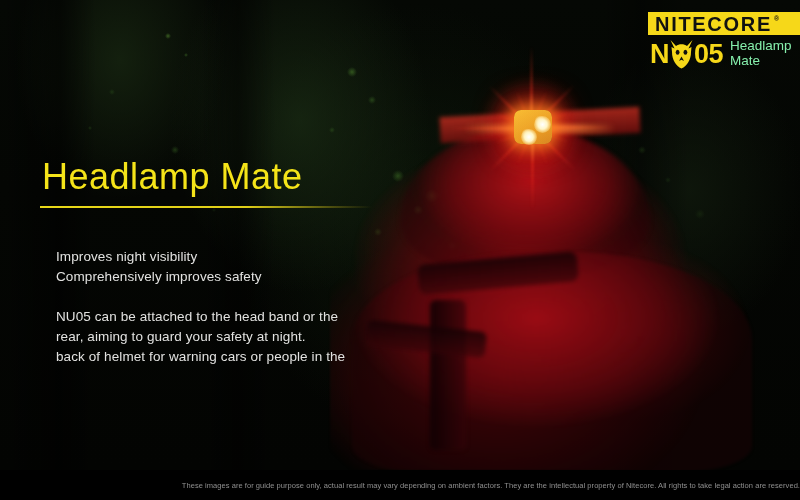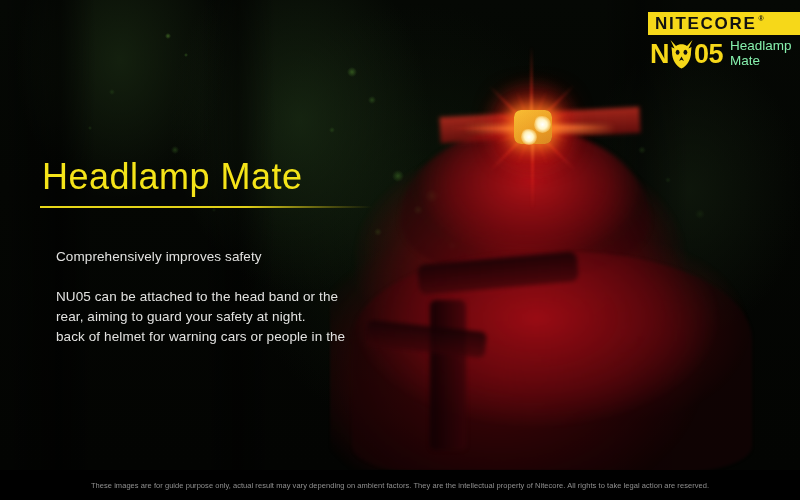--- a/index.html
+++ b/index.html
@@ -229,21 +229,21 @@
   .brand-bar {
     position: relative;
     background: #f6d819;
     height: 23px;
     padding: 0 6px 0 7px;
     display: flex;
     align-items: center;
   }
   .brand-word {
     color: #111;
-    font-size: 17px;
+    font-size: 20px;
     font-weight: 700;
     letter-spacing: 1.7px;
     line-height: 1;
   }
   .brand-reg {
     color: #111;
     font-size: 7px;
     font-weight: 700;
     margin-left: 2px;
     align-self: flex-start;
@@ -283,21 +283,21 @@
   }
 
   
   .footer {
     position: absolute;
     left: 0; top: 470px;
     width: 800px; height: 30px;
     background: #000;
     display: flex;
     align-items: center;
-    justify-content: center;
+    justify-content: flex-end;
   }
   .footer-text {
     color: #8f8f8f;
     font-size: 7.5px;
     letter-spacing: .05px;
     white-space: nowrap;
   }
 </style>
 </head>
 <body>
@@ -338,20 +338,21 @@
       <div class="led-body"></div>
       <div class="led-dot a"></div>
       <div class="led-dot b"></div>
     </div>
   </div>
 
   <div class="headline">Headlamp Mate</div>
   <div class="rule"></div>
 
   <div class="body-block">
+    <p>Improves night visibility</p>
     <p>Comprehensively improves safety</p>
     <div class="gap"></div>
     <p>NU05 can be attached to the head band or the</p>
     <p>rear, aiming to guard your safety at night.</p>
     <p>back of helmet for warning cars or people in the</p>
   </div>
 
   <div class="brand">
     <div class="brand-bar">
       <span class="brand-word">NITECORE</span>

